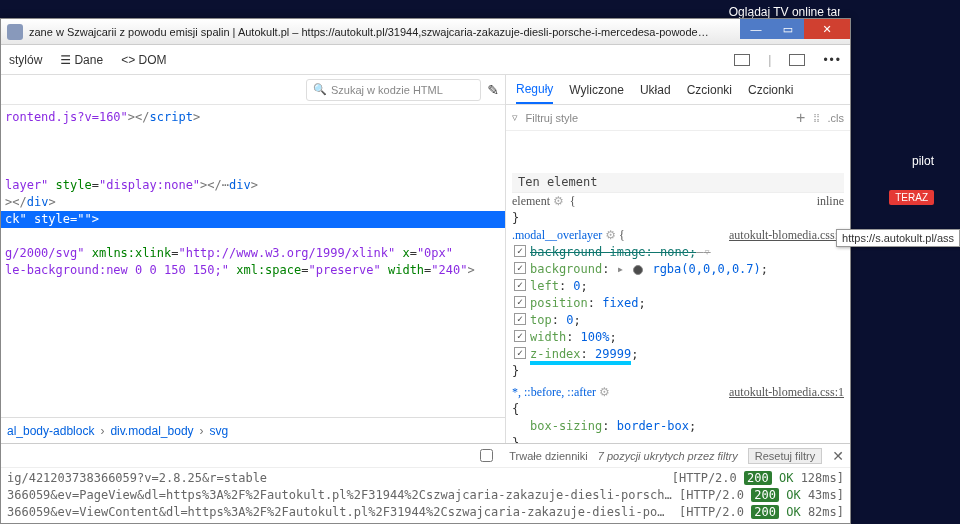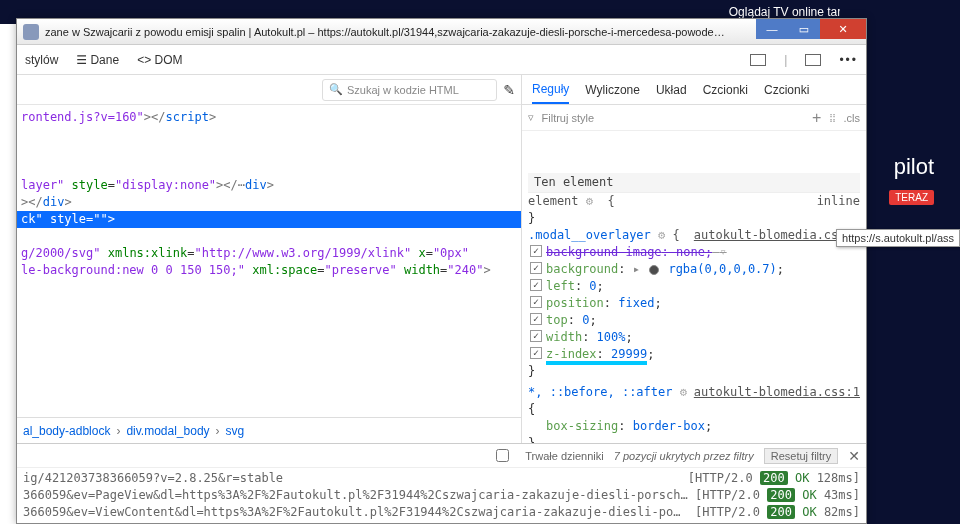--- a/index.html
+++ b/index.html
@@ -1,21 +1,21 @@
 <!DOCTYPE html>
 <html><head>
 <meta charset="utf-8">
 <style>
   * { box-sizing: border-box; margin: 0; padding: 0; }
   body { font-family: "Segoe UI", Arial, sans-serif; font-size: 12px; background: #fff; color: #333; width: 960px; height: 524px; overflow: hidden; position: relative; }
   .bgpage { position: absolute; top:0; left:0; right:0; height: 24px; background: #0a1030; color:#fff; display:flex; justify-content:flex-end; align-items:center; font-size:12px; padding-right:40px; }
   .bgright { position:absolute; top:0; right:0; width:120px; height:524px; background:#0a1030; }
-  .bgright .pilot { position:absolute; top:154px; right:26px; color:#fff; font-size:22px;margin-left:24px; }
+  .bgright .pilot { position:absolute; top:154px; right:26px; color:#fff; font-size:12px;margin-left:24px; }
   .bgright .btn { position:absolute; top:190px; right:26px; background:#e53935; color:#fff; padding:2px 6px; font-size:10px; border-radius:2px;}
-  .devtools { position:absolute; top:18px; left:16px; width:851px; height:506px; background:#fff; border:1px solid #888; box-shadow:0 0 8px rgba(0,0,0,.3); display:flex; flex-direction:column; }
+  .devtools { position:absolute; top:18px; left:0; width:851px; height:506px; background:#fff; border:1px solid #888; box-shadow:0 0 8px rgba(0,0,0,.3); display:flex; flex-direction:column; }
   .titlebar { height:26px; background:linear-gradient(#fff,#e9e9e9); display:flex; align-items:center; border-bottom:1px solid #ccc; position:relative; }
   .titlebar .icon { width:16px; height:16px; margin:0 6px; background:#89b; border-radius:3px; }
   .titlebar .title { font-size:11px; color:#222; white-space:nowrap; overflow:hidden; text-overflow:ellipsis; flex:1; }
   .winbtns { position:absolute; right:0; top:0; display:flex; }
   .winbtn { width:32px; height:20px; display:flex; align-items:center; justify-content:center; font-size:11px; color:#fff; }
   .wmin { background:#4f7bc7; }
   .wmax { background:#4f7bc7; }
   .wclose { background:#d04030; width:46px; }
   .toolbar1 { height:30px; border-bottom:1px solid #ddd; display:flex; align-items:center; padding:0 8px; gap:18px; font-size:12px; color:#333; }
   .tbspacer { flex:1; }
@@ -33,29 +33,29 @@
   .sel { background:#0a6cff; color:#fff; }
   .sel * { color:#fff !important; }
   .crumb { height:26px; border-top:1px solid #ddd; display:flex; align-items:center; padding:0 6px; font-size:12px; color:#0060df; gap:6px; }
   .rightpane { width:345px; border-left:1px solid #ddd; display:flex; flex-direction:column; }
   .tabs { height:30px; border-bottom:1px solid #ddd; display:flex; align-items:center; padding:0 10px; gap:16px; font-size:12px; }
   .tab { color:#333; cursor:pointer; padding:6px 0; }
   .tab.active { color:#0a6cff; border-bottom:2px solid #0a6cff; }
   .filterrow { height:26px; border-bottom:1px solid #eee; display:flex; align-items:center; padding:0 6px; gap:8px; color:#888; font-size:11px; }
   .filterrow .f { flex:1; }
   .rules { flex:1; overflow:hidden; font-family:Consolas,monospace; font-size:12px; line-height:17px; padding:2px 6px;margin-top:40px; }
-  .rulehead { color:#555; display:flex; justify-content:space-between; }
+  .rulehead { color:#555; display:flex; justify-content:space-between;font-family:Liberation Serif, serif; }
   .link { color:#555; text-decoration:underline; }
   .prop { padding-left:18px; position:relative; }
   .prop::before { content:"✓"; position:absolute; left:2px; top:1px; font-size:10px; color:#555; border:1px solid #999; width:10px; height:10px; line-height:10px; text-align:center; }
   .pname { color:#5b9e4d; }
   .pval { color:#0060df; }
   .punc { color:#333; }
   .strike { text-decoration:line-through; color:#999; }
-  .strike .pname,.strike .pval,.strike .punc { color:#6d28d9; text-decoration:line-through; }
+  .strike .pname,.strike .pval,.strike .punc { color:#0f766e; text-decoration:line-through; }
   .hl { border-bottom:4px solid #00c8ff; }
   .swatch { display:inline-block; width:10px;height:10px; border-radius:50%; background:rgba(0,0,0,.7); border:1px solid #888; vertical-align:middle; margin:0 2px; }
   .console { border-top:1px solid #ccc; }
   .chead { height:24px; border-bottom:1px solid #eee; display:flex; align-items:center; justify-content:flex-end; padding:0 6px; gap:10px; font-size:11px; color:#666; }
   .chead .chk { display:flex; align-items:center; gap:16px; }
   .clines { font-family:Consolas,monospace; font-size:12px; line-height:17px; padding:2px 6px; }
   .clines div { white-space:nowrap; overflow:hidden; text-overflow:clip; display:flex; }
   .req { color:#666; flex:1; overflow:hidden; text-overflow:ellipsis; }
   .status { color:#666; }
   .status .b { background:#2e7d32; color:#fff; padding:0 3px; border-radius:2px; }

